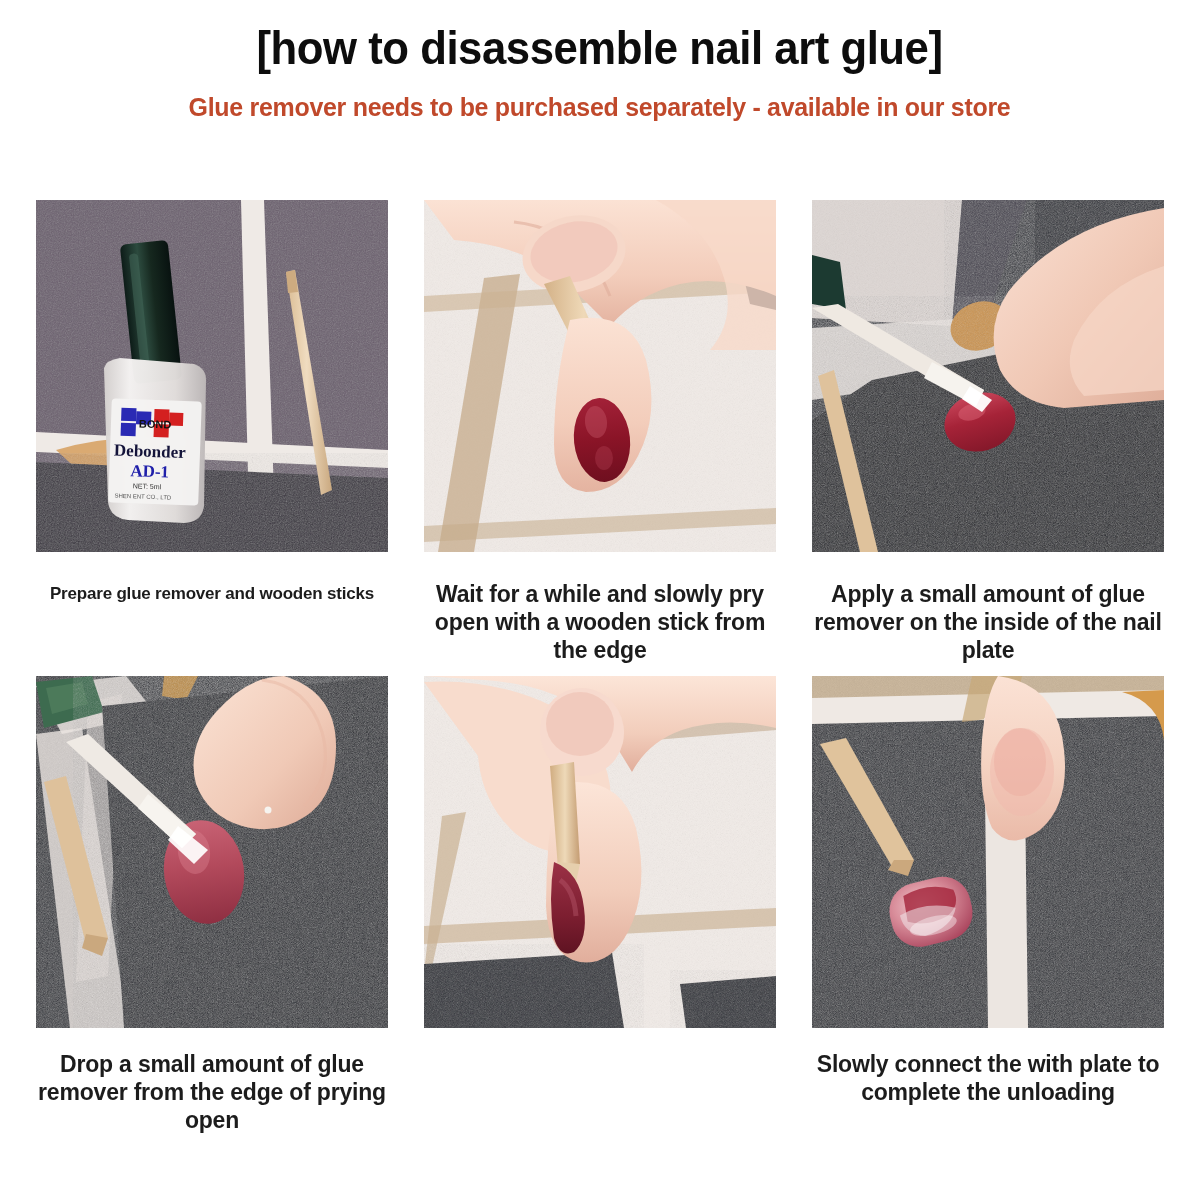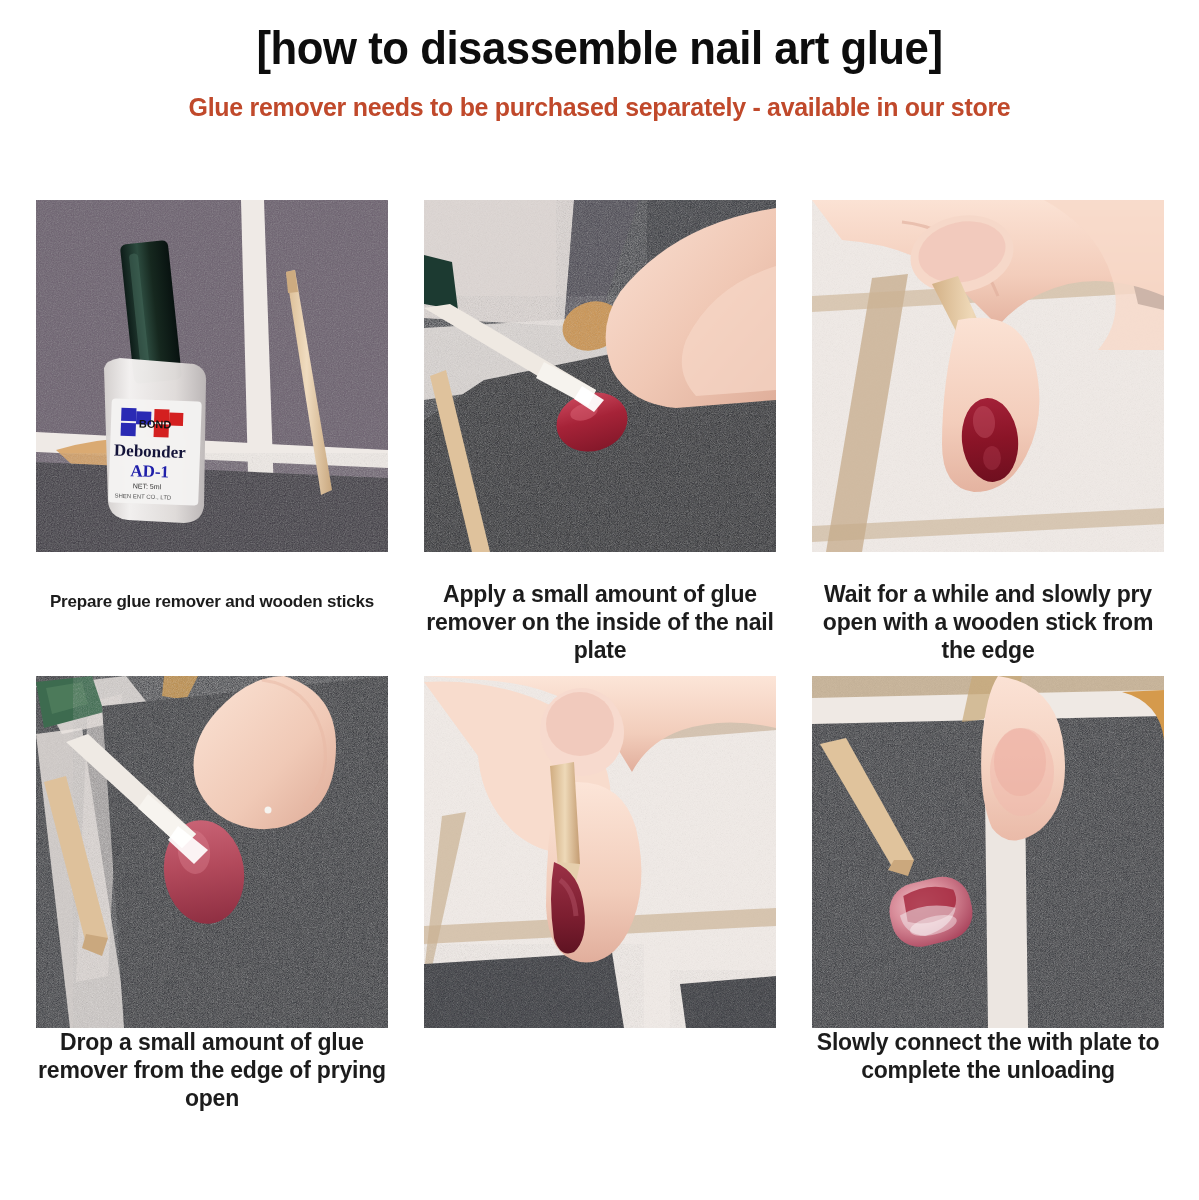--- a/index.html
+++ b/index.html
@@ -74,24 +74,24 @@
     letter-spacing: -0.2px;
   }
   .row1 .caption {
     font-size: 23px;
     padding-top: 28px;
     min-height: 96px;
   }
   .row1 .cell:first-child .caption {
     font-size: 17px;
     padding-top: 32px;
-    margin-top: 8px;
   }
   .row2 .caption {
     font-size: 23px;
+    padding-top: 22px;
   }
   .row2 .cell:nth-child(1) .caption,
   .row2 .cell:nth-child(3) .caption { text-align: center; }
 
   .row2-wrap {
     position: absolute;
     left: 36px;
     top: 676px;
     width: 1128px;
     display: grid;
@@ -175,20 +175,76 @@
         <polygon points="250,72 259,70 262,92 252,93" fill="#cdab80"></polygon>
       </svg>
     </div>
     <div class="caption">Prepare glue remover and wooden sticks</div>
   </div>
 
   <div class="cell">
     <div class="photo">
       <svg viewBox="0 0 352 352" xmlns="http://www.w3.org/2000/svg">
         <defs>
+          <filter id="grain3">
+              <feTurbulence type="fractalNoise" baseFrequency="1.3" numOctaves="2"></feTurbulence>
+              <feColorMatrix type="saturate" values="0"></feColorMatrix>
+              <feComponentTransfer>
+                <feFuncA type="linear" slope="0.18"></feFuncA>
+              </feComponentTransfer>
+              <feComposite in2="SourceGraphic" operator="over"></feComposite>
+            </filter>
+          <linearGradient id="skin3" x1="0" y1="0" x2="0" y2="1">
+            <stop offset="0%" stop-color="#fbe2d4"></stop>
+              <stop offset="60%" stop-color="#f3cdbb"></stop>
+              <stop offset="100%" stop-color="#e4b3a0"></stop>
+          </linearGradient>
+          <linearGradient id="nail3" x1="0" y1="0" x2="0" y2="1">
+            <stop offset="0%" stop-color="#a32138"></stop>
+              <stop offset="50%" stop-color="#8a1427"></stop>
+              <stop offset="100%" stop-color="#6f0f1f"></stop>
+          </linearGradient>
+          <linearGradient id="wood3" x1="0" y1="0" x2="1" y2="0">
+            <stop offset="0%" stop-color="#d3b187"></stop>
+              <stop offset="50%" stop-color="#efd9b8"></stop>
+              <stop offset="100%" stop-color="#c7a177"></stop>
+          </linearGradient>
+        </defs>
+        <rect width="352" height="352" fill="#f1ebe7"></rect>
+        <rect width="352" height="352" fill="#f1ebe7" filter="url(#grain3)"></rect>
+
+        <polygon points="60,78 96,74 50,352 14,352" fill="#c5ab8b" opacity="0.75"></polygon>
+        <polygon points="0,96 352,76 352,92 0,112" fill="#cbb293" opacity="0.6"></polygon>
+        <polygon points="0,326 352,308 352,324 0,342" fill="#c5ab8b" opacity="0.55"></polygon>
+
+        <polygon points="318,70 352,66 352,110 326,104" fill="#23242a"></polygon>
+
+        <path d="M0 0 L352 0 L352 96 Q300 74 256 84 Q214 94 186 126 L150 90 Q110 46 30 40 Z" fill="url(#skin3)"></path>
+        <path d="M232 0 Q286 30 300 78 Q312 120 286 150 L352 150 L352 0 Z" fill="#f7d9c9" opacity="0.8"></path>
+        <path d="M90 22 Q160 30 186 96" stroke="#e0ae9b" stroke-width="3" fill="none" opacity="0.6"></path>
+
+        <ellipse cx="150" cy="54" rx="52" ry="38" fill="#f6d8c9" transform="rotate(-12 150 54)"></ellipse>
+        <ellipse cx="150" cy="52" rx="44" ry="30" fill="#eec0b2" opacity="0.55" transform="rotate(-12 150 52)"></ellipse>
+
+        <polygon points="120,84 146,76 200,198 182,206" fill="url(#wood3)"></polygon>
+        <polygon points="182,198 200,198 194,212 180,208" fill="#e8d0ae"></polygon>
+
+        <path d="M146 120 Q206 108 222 160 Q236 214 214 256 Q196 292 162 292 Q130 288 130 244 Q130 180 146 120 Z" fill="url(#skin3)"></path>
+        <ellipse cx="178" cy="240" rx="28" ry="42" fill="url(#nail3)" transform="rotate(-6 178 240)"></ellipse>
+        <ellipse cx="172" cy="222" rx="11" ry="16" fill="#c75a6c" opacity="0.4" transform="rotate(-6 172 222)"></ellipse>
+        <ellipse cx="180" cy="258" rx="9" ry="12" fill="#c04d60" opacity="0.3"></ellipse>
+      </svg>
+    </div>
+    <div class="caption">Wait for a while and slowly pry open with a wooden stick from the edge</div>
+  </div>
+
+  <div class="cell">
+    <div class="photo">
+      <svg viewBox="0 0 352 352" xmlns="http://www.w3.org/2000/svg">
+        <defs>
           <filter id="grain2">
               <feTurbulence type="fractalNoise" baseFrequency="1.1" numOctaves="3"></feTurbulence>
               <feColorMatrix type="saturate" values="0"></feColorMatrix>
               <feComponentTransfer>
                 <feFuncA type="linear" slope="0.3"></feFuncA>
               </feComponentTransfer>
               <feComposite in2="SourceGraphic" operator="over"></feComposite>
             </filter>
           <linearGradient id="skin2" x1="0" y1="0" x2="1" y2="1">
             <stop offset="0%" stop-color="#fae0d3"></stop>
@@ -223,76 +279,20 @@
         <ellipse cx="160" cy="212" rx="14" ry="8" fill="#e06a7c" opacity="0.45" transform="rotate(-16 160 212)"></ellipse>
 
         <polygon points="0,108 26,104 172,190 164,206" fill="#efe9e2"></polygon>
         <polygon points="120,162 172,190 164,206 112,178" fill="#f6f3ee"></polygon>
         <polygon points="158,186 180,200 170,212 150,199" fill="#ffffff" opacity="0.95"></polygon>
 
         <polygon points="6,176 22,170 66,352 48,352" fill="#dfc29c"></polygon>
       </svg>
     </div>
     <div class="caption">Apply a small amount of glue remover on the inside of the nail plate</div>
-  </div>
-
-  <div class="cell">
-    <div class="photo">
-      <svg viewBox="0 0 352 352" xmlns="http://www.w3.org/2000/svg">
-        <defs>
-          <filter id="grain3">
-              <feTurbulence type="fractalNoise" baseFrequency="1.3" numOctaves="2"></feTurbulence>
-              <feColorMatrix type="saturate" values="0"></feColorMatrix>
-              <feComponentTransfer>
-                <feFuncA type="linear" slope="0.18"></feFuncA>
-              </feComponentTransfer>
-              <feComposite in2="SourceGraphic" operator="over"></feComposite>
-            </filter>
-          <linearGradient id="skin3" x1="0" y1="0" x2="0" y2="1">
-            <stop offset="0%" stop-color="#fbe2d4"></stop>
-              <stop offset="60%" stop-color="#f3cdbb"></stop>
-              <stop offset="100%" stop-color="#e4b3a0"></stop>
-          </linearGradient>
-          <linearGradient id="nail3" x1="0" y1="0" x2="0" y2="1">
-            <stop offset="0%" stop-color="#a32138"></stop>
-              <stop offset="50%" stop-color="#8a1427"></stop>
-              <stop offset="100%" stop-color="#6f0f1f"></stop>
-          </linearGradient>
-          <linearGradient id="wood3" x1="0" y1="0" x2="1" y2="0">
-            <stop offset="0%" stop-color="#d3b187"></stop>
-              <stop offset="50%" stop-color="#efd9b8"></stop>
-              <stop offset="100%" stop-color="#c7a177"></stop>
-          </linearGradient>
-        </defs>
-        <rect width="352" height="352" fill="#f1ebe7"></rect>
-        <rect width="352" height="352" fill="#f1ebe7" filter="url(#grain3)"></rect>
-
-        <polygon points="60,78 96,74 50,352 14,352" fill="#c5ab8b" opacity="0.75"></polygon>
-        <polygon points="0,96 352,76 352,92 0,112" fill="#cbb293" opacity="0.6"></polygon>
-        <polygon points="0,326 352,308 352,324 0,342" fill="#c5ab8b" opacity="0.55"></polygon>
-
-        <polygon points="318,70 352,66 352,110 326,104" fill="#23242a"></polygon>
-
-        <path d="M0 0 L352 0 L352 96 Q300 74 256 84 Q214 94 186 126 L150 90 Q110 46 30 40 Z" fill="url(#skin3)"></path>
-        <path d="M232 0 Q286 30 300 78 Q312 120 286 150 L352 150 L352 0 Z" fill="#f7d9c9" opacity="0.8"></path>
-        <path d="M90 22 Q160 30 186 96" stroke="#e0ae9b" stroke-width="3" fill="none" opacity="0.6"></path>
-
-        <ellipse cx="150" cy="54" rx="52" ry="38" fill="#f6d8c9" transform="rotate(-12 150 54)"></ellipse>
-        <ellipse cx="150" cy="52" rx="44" ry="30" fill="#eec0b2" opacity="0.55" transform="rotate(-12 150 52)"></ellipse>
-
-        <polygon points="120,84 146,76 200,198 182,206" fill="url(#wood3)"></polygon>
-        <polygon points="182,198 200,198 194,212 180,208" fill="#e8d0ae"></polygon>
-
-        <path d="M146 120 Q206 108 222 160 Q236 214 214 256 Q196 292 162 292 Q130 288 130 244 Q130 180 146 120 Z" fill="url(#skin3)"></path>
-        <ellipse cx="178" cy="240" rx="28" ry="42" fill="url(#nail3)" transform="rotate(-6 178 240)"></ellipse>
-        <ellipse cx="172" cy="222" rx="11" ry="16" fill="#c75a6c" opacity="0.4" transform="rotate(-6 172 222)"></ellipse>
-        <ellipse cx="180" cy="258" rx="9" ry="12" fill="#c04d60" opacity="0.3"></ellipse>
-      </svg>
-    </div>
-    <div class="caption">Wait for a while and slowly pry open with a wooden stick from the edge</div>
   </div>
 </div>
 
 <div class="row2-wrap row2">
 
   <div class="cell">
     <div class="photo">
       <svg viewBox="0 0 352 352" xmlns="http://www.w3.org/2000/svg">
         <defs>
           <filter id="grain4">

